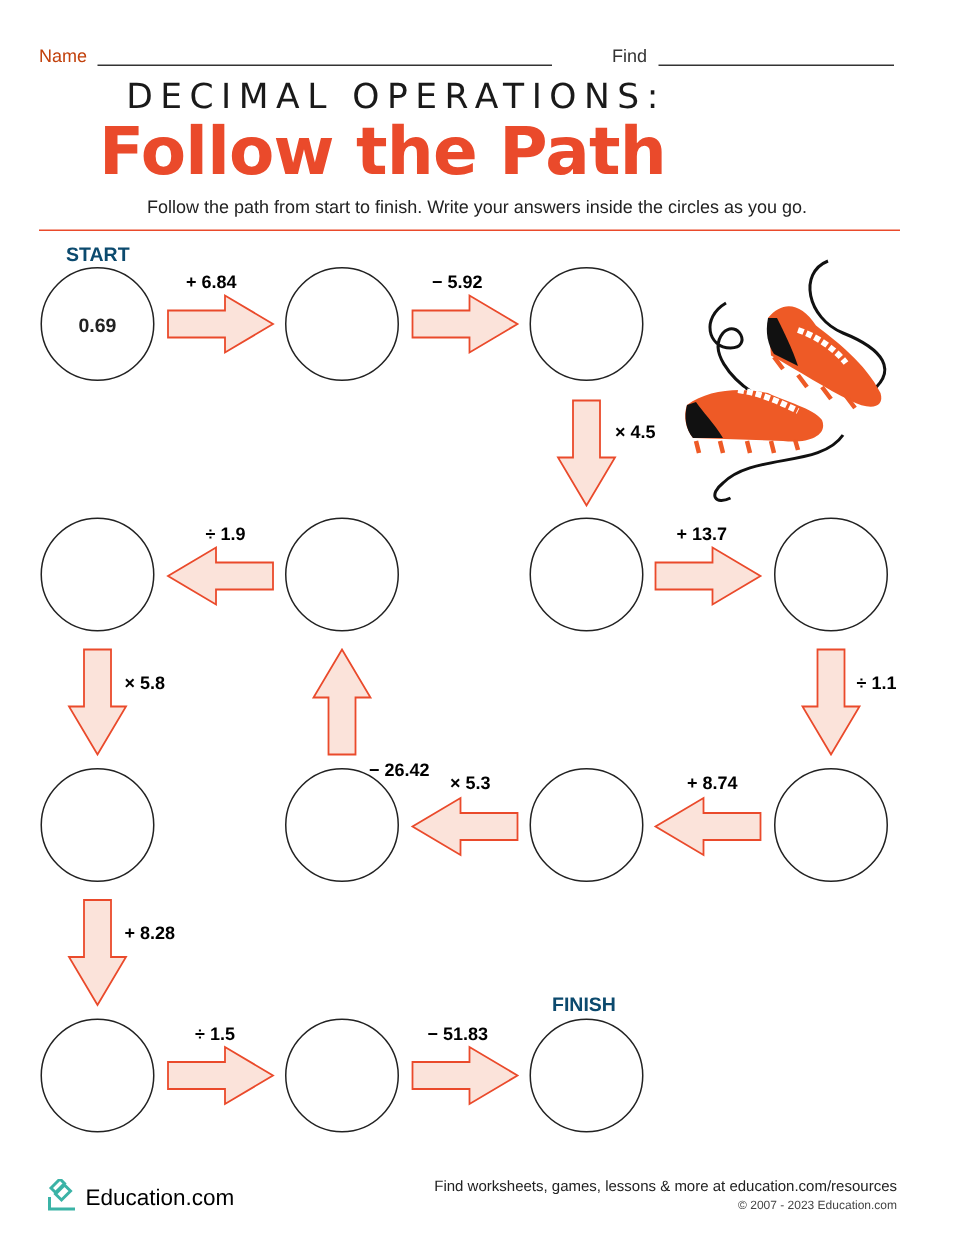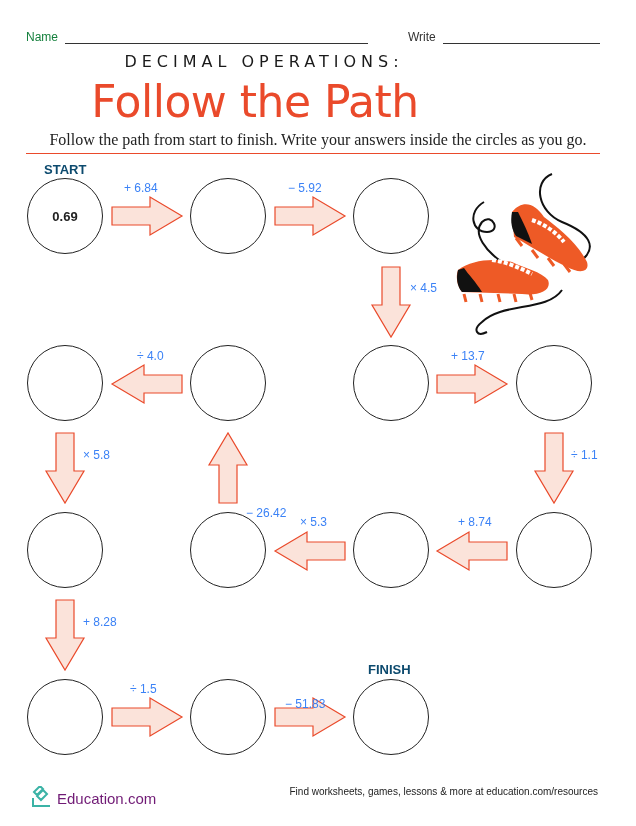--- a/index.html
+++ b/index.html
@@ -1,42 +1,42 @@
 <!DOCTYPE html>
 <html><head>
 <meta charset="utf-8">
 <style>
   html,body{margin:0;padding:0;background:#fff;}
   body{width:636px;height:826px;position:relative;overflow:hidden;font-family:"Liberation Sans",sans-serif;color:#222;}
   .abs{position:absolute;}
-  .name-row{top:30px;left:26px;font-size:12px;color:#15803d;}
+  .name-row{top:30px;left:26px;font-size:12px;color:#c2410c;}
   .name-line{display:inline-block;border-bottom:1px solid #333;vertical-align:bottom;height:12px;}
   .date-row{top:30px;left:408px;font-size:12px;color:#333;}
-  .subtitle{top:52px;left:0;width:528px;text-align:center;font-size:16px;letter-spacing:5px;color:#1a1a1a;font-family:"DejaVu Sans",sans-serif;}
-  .title{top:76px;left:0;width:510px;text-align:center;font-size:44px;font-weight:normal;color:#ea4a2b;font-family:"DejaVu Sans",sans-serif;letter-spacing:-0.5px;}
-  .instructions{top:131px;left:0;width:636px;text-align:center;font-size:16px;color:#222;font-family:Liberation Serif, serif;}
+  .subtitle{top:52px;left:0;width:528px;text-align:center;font-size:23px;letter-spacing:5px;color:#1a1a1a;font-family:"DejaVu Sans",sans-serif;}
+  .title{top:76px;left:0;width:510px;text-align:center;font-size:44px;font-weight:bold;color:#ea4a2b;font-family:"DejaVu Sans",sans-serif;letter-spacing:-0.5px;}
+  .instructions{top:131px;left:0;width:636px;text-align:center;font-size:12px;color:#222;}
   .rule{top:153px;left:26px;width:574px;height:1px;background:#ea4a2b;}
   .circle{position:absolute;width:76px;height:76px;border:1.4px solid #222;border-radius:50%;display:flex;align-items:center;justify-content:center;font-weight:bold;font-size:13px;color:#222;box-sizing:border-box;}
-  .op{position:absolute;font-weight:normal;font-size:12px;color:#3b82f6;white-space:nowrap;}
+  .op{position:absolute;font-weight:bold;font-size:12px;color:#000000;white-space:nowrap;}
   .marker{position:absolute;font-weight:bold;font-size:13px;color:#0c4a6e;}
   svg.arrow{position:absolute;overflow:visible;}
   .footer-right{top:786px;right:38px;text-align:right;font-size:10px;color:#222;}
   .footer-copy{font-size:8px;color:#444;margin-top:2px;}
   .logo{top:786px;left:30px;display:flex;align-items:center;}
-  .logo-text{font-size:15px;color:#701a75;margin-left:3px;}
+  .logo-text{font-size:15px;color:#000000;margin-left:3px;}
 </style>
 </head>
 <body>
 
 <div class="abs name-row">
   <span>Name</span>
   <span class="name-line" style="width:303px;margin-left:4px;"></span>
 </div>
 <div class="abs date-row">
-  <span>Write</span>
+  <span>Find</span>
   <span class="name-line" style="width:157px;margin-left:4px;"></span>
 </div>
 <div class="abs subtitle">DECIMAL OPERATIONS:</div>
 <div class="abs title">Follow the Path</div>
 <div class="abs instructions">Follow the path from start to finish. Write your answers inside the circles as you go.</div>
 <div class="abs rule"></div>
 
 <div class="marker" style="left:44px;top:162px;">START</div>
 <div class="marker" style="left:368px;top:662px;">FINISH</div>
 
@@ -94,40 +94,40 @@
 <div class="op" style="left:300px;top:515px;">× 5.3</div>
 
 <svg class="arrow" style="left:209px;top:433px;" width="40" height="72">
     <polygon points="10,70 28,70 28,32 38,32 19,0 0,32 10,32" fill="#fbe3da" stroke="#ea4a2b" stroke-width="1.2"></polygon>
   </svg>
 <div class="op" style="left:246px;top:473px;margin-top:33px;">− 26.42</div>
 
 <svg class="arrow" style="left:112px;top:365px;" width="72" height="40">
     <polygon points="70,10 32,10 32,0 0,19 32,38 32,28 70,28" fill="#fbe3da" stroke="#ea4a2b" stroke-width="1.2"></polygon>
   </svg>
-<div class="op" style="left:137px;top:349px;">÷ 4.0</div>
+<div class="op" style="left:137px;top:349px;">÷ 1.9</div>
 
 <svg class="arrow" style="left:46px;top:433px;" width="40" height="72">
     <polygon points="10,0 28,0 28,38 38,38 19,70 0,38 10,38" fill="#fbe3da" stroke="#ea4a2b" stroke-width="1.2"></polygon>
   </svg>
 <div class="op" style="left:83px;top:448px;">× 5.8</div>
 
 <svg class="arrow" style="left:46px;top:600px;" width="40" height="72">
     <polygon points="10,0 28,0 28,38 38,38 19,70 0,38 10,38" fill="#fbe3da" stroke="#ea4a2b" stroke-width="1.2"></polygon>
   </svg>
 <div class="op" style="left:83px;top:615px;">+ 8.28</div>
 
 <svg class="arrow" style="left:112px;top:698px;" width="72" height="40">
     <polygon points="0,10 38,10 38,0 70,19 38,38 38,28 0,28" fill="#fbe3da" stroke="#ea4a2b" stroke-width="1.2"></polygon>
   </svg>
 <div class="op" style="left:130px;top:682px;">÷ 1.5</div>
 <svg class="arrow" style="left:275px;top:698px;" width="72" height="40">
     <polygon points="0,10 38,10 38,0 70,19 38,38 38,28 0,28" fill="#fbe3da" stroke="#ea4a2b" stroke-width="1.2"></polygon>
   </svg>
-<div class="op" style="left:285px;top:682px;margin-top:15px;">− 51.83</div>
+<div class="op" style="left:285px;top:682px;">− 51.83</div>
 
 <svg class="arrow" style="left:452px;top:172px;" width="170" height="170" viewBox="0 0 170 170">
 
   <path d="M100,2 C80,10 86,40 110,50 C135,60 150,75 125,92" fill="none" stroke="#111" stroke-width="2"></path>
   <path d="M32,30 C15,40 20,60 35,60 C50,60 40,40 30,50 C20,62 35,80 50,90" fill="none" stroke="#111" stroke-width="2"></path>
   <path d="M110,118 C95,140 50,130 30,150 C20,158 25,165 35,160" fill="none" stroke="#111" stroke-width="2"></path>
 
   <path d="M60,40 C70,28 82,30 92,45 C105,55 125,70 135,90 C138,100 128,102 115,95 C100,88 80,75 62,65 Z" fill="#ee5a26"></path>
   <path d="M60,40 C58,50 60,58 64,64 L80,72 C76,60 70,48 66,40 Z" fill="#111"></path>
   <path d="M80,48 C92,52 104,60 112,70" fill="none" stroke="#fff" stroke-width="4" stroke-dasharray="4 2"></path>
@@ -140,13 +140,14 @@
 </svg>
 
 <div class="abs logo">
   <svg width="24" height="24" viewBox="0 0 24 24">
     <path d="M4,6 L10,0 L13,3 L7,9 Z M7,10 L13,4 L17,8 L11,14 Z M3,12 L3,20 L20,20" fill="none" stroke="#3bb3a6" stroke-width="2"></path>
   </svg>
   <span class="logo-text">Education.com</span>
 </div>
 <div class="abs footer-right">
   <div>Find worksheets, games, lessons &amp; more at education.com/resources</div>
+  <div class="footer-copy">© 2007 - 2023 Education.com</div>
 </div>
 
 </body></html>

